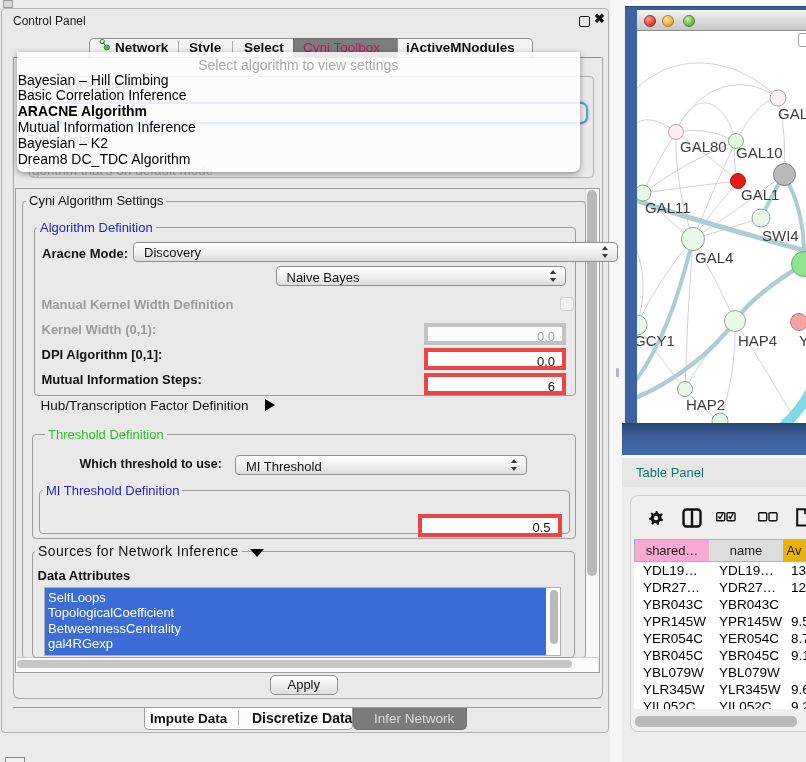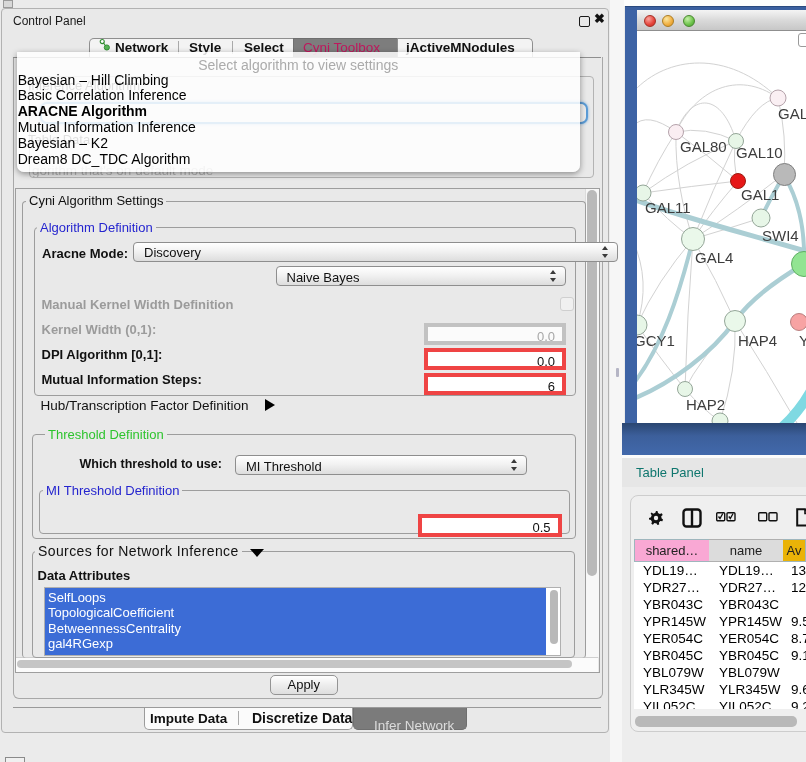--- a/index.html
+++ b/index.html
@@ -111,21 +111,21 @@
 <div class="abs" style="left:48px;top:589.5px;color:#fff;font-size:13px;line-height:15.5px;">SelfLoops<br>TopologicalCoefficient<br>BetweennessCentrality<br>gal4RGexp</div>
 <div class="abs" style="left:550px;top:590px;width:8px;height:54px;background:#b9b9b9;border-radius:4px;"></div>
 
 <div class="abs" style="left:270px;top:675px;width:67.5px;height:20px;background:linear-gradient(#ffffff,#ededed 50%,#dedede);border:1px solid #949494;border-radius:5px;box-sizing:border-box;text-align:center;line-height:18px;">Apply</div>
 
 <div class="abs" style="left:144px;top:707.5px;width:208.5px;height:22px;background:#fbfbfb;border:1px solid #9b9b9b;border-top:none;border-radius:0 0 5px 5px;box-sizing:border-box;"></div>
 <div class="abs" style="left:238px;top:711px;width:1px;height:14px;background:#aaa;"></div>
 <div class="abs" style="left:352.5px;top:707.5px;width:114.5px;height:22px;background:#7b7b7b;border:1px solid #6f6f6f;border-top:none;border-radius:0 0 5px 5px;box-sizing:border-box;"></div>
 <div class="abs lbl b" style="left:150px;top:712px;font-size:13.5px;">Impute Data</div>
 <div class="abs lbl b" style="left:252px;top:712px;font-size:14px;">Discretize Data</div>
-<div class="abs lbl" style="left:374px;top:712px;font-size:13.5px;color:#dcdcdc;margin-top:7px;">Infer Network</div>
+<div class="abs lbl" style="left:374px;top:712px;font-size:13.5px;color:#dcdcdc;">Infer Network</div>
 
 <div class="abs lbl" style="left:28px;top:79px;color:#3a3a3a;">Inference Algorithm</div>
 <div class="abs lbl" style="left:28px;top:133px;color:#3a3a3a;">Table Data</div>
 <div class="abs lbl" style="left:32px;top:164px;font-size:13.5px;color:#b5b5b5;">gorithm that's on default mode</div>
 
 <div class="abs" style="left:16.5px;top:52px;width:563.5px;height:119.5px;background:rgba(255,255,255,0.84);border-radius:0 0 7px 7px;box-shadow:0 2px 6px rgba(0,0,0,0.4);"></div>
 <div class="abs" style="left:16.5px;top:57.5px;width:563.5px;text-align:center;color:#ababab;font-size:14px;line-height:14px;">Select algorithm to view settings</div>
 <div class="abs" style="left:17.7px;top:72.5px;font-size:14px;line-height:15.9px;color:#000;">Bayesian – Hill Climbing<br>Basic Correlation Inference<br><span class="b">ARACNE Algorithm</span><br>Mutual Information Inference<br>Bayesian – K2<br>Dream8 DC_TDC Algorithm</div>
 
 <div class="abs" style="left:5px;top:757px;width:18px;height:14px;background:#f0f0f0;border:1.5px solid #8a8a8a;"></div>

